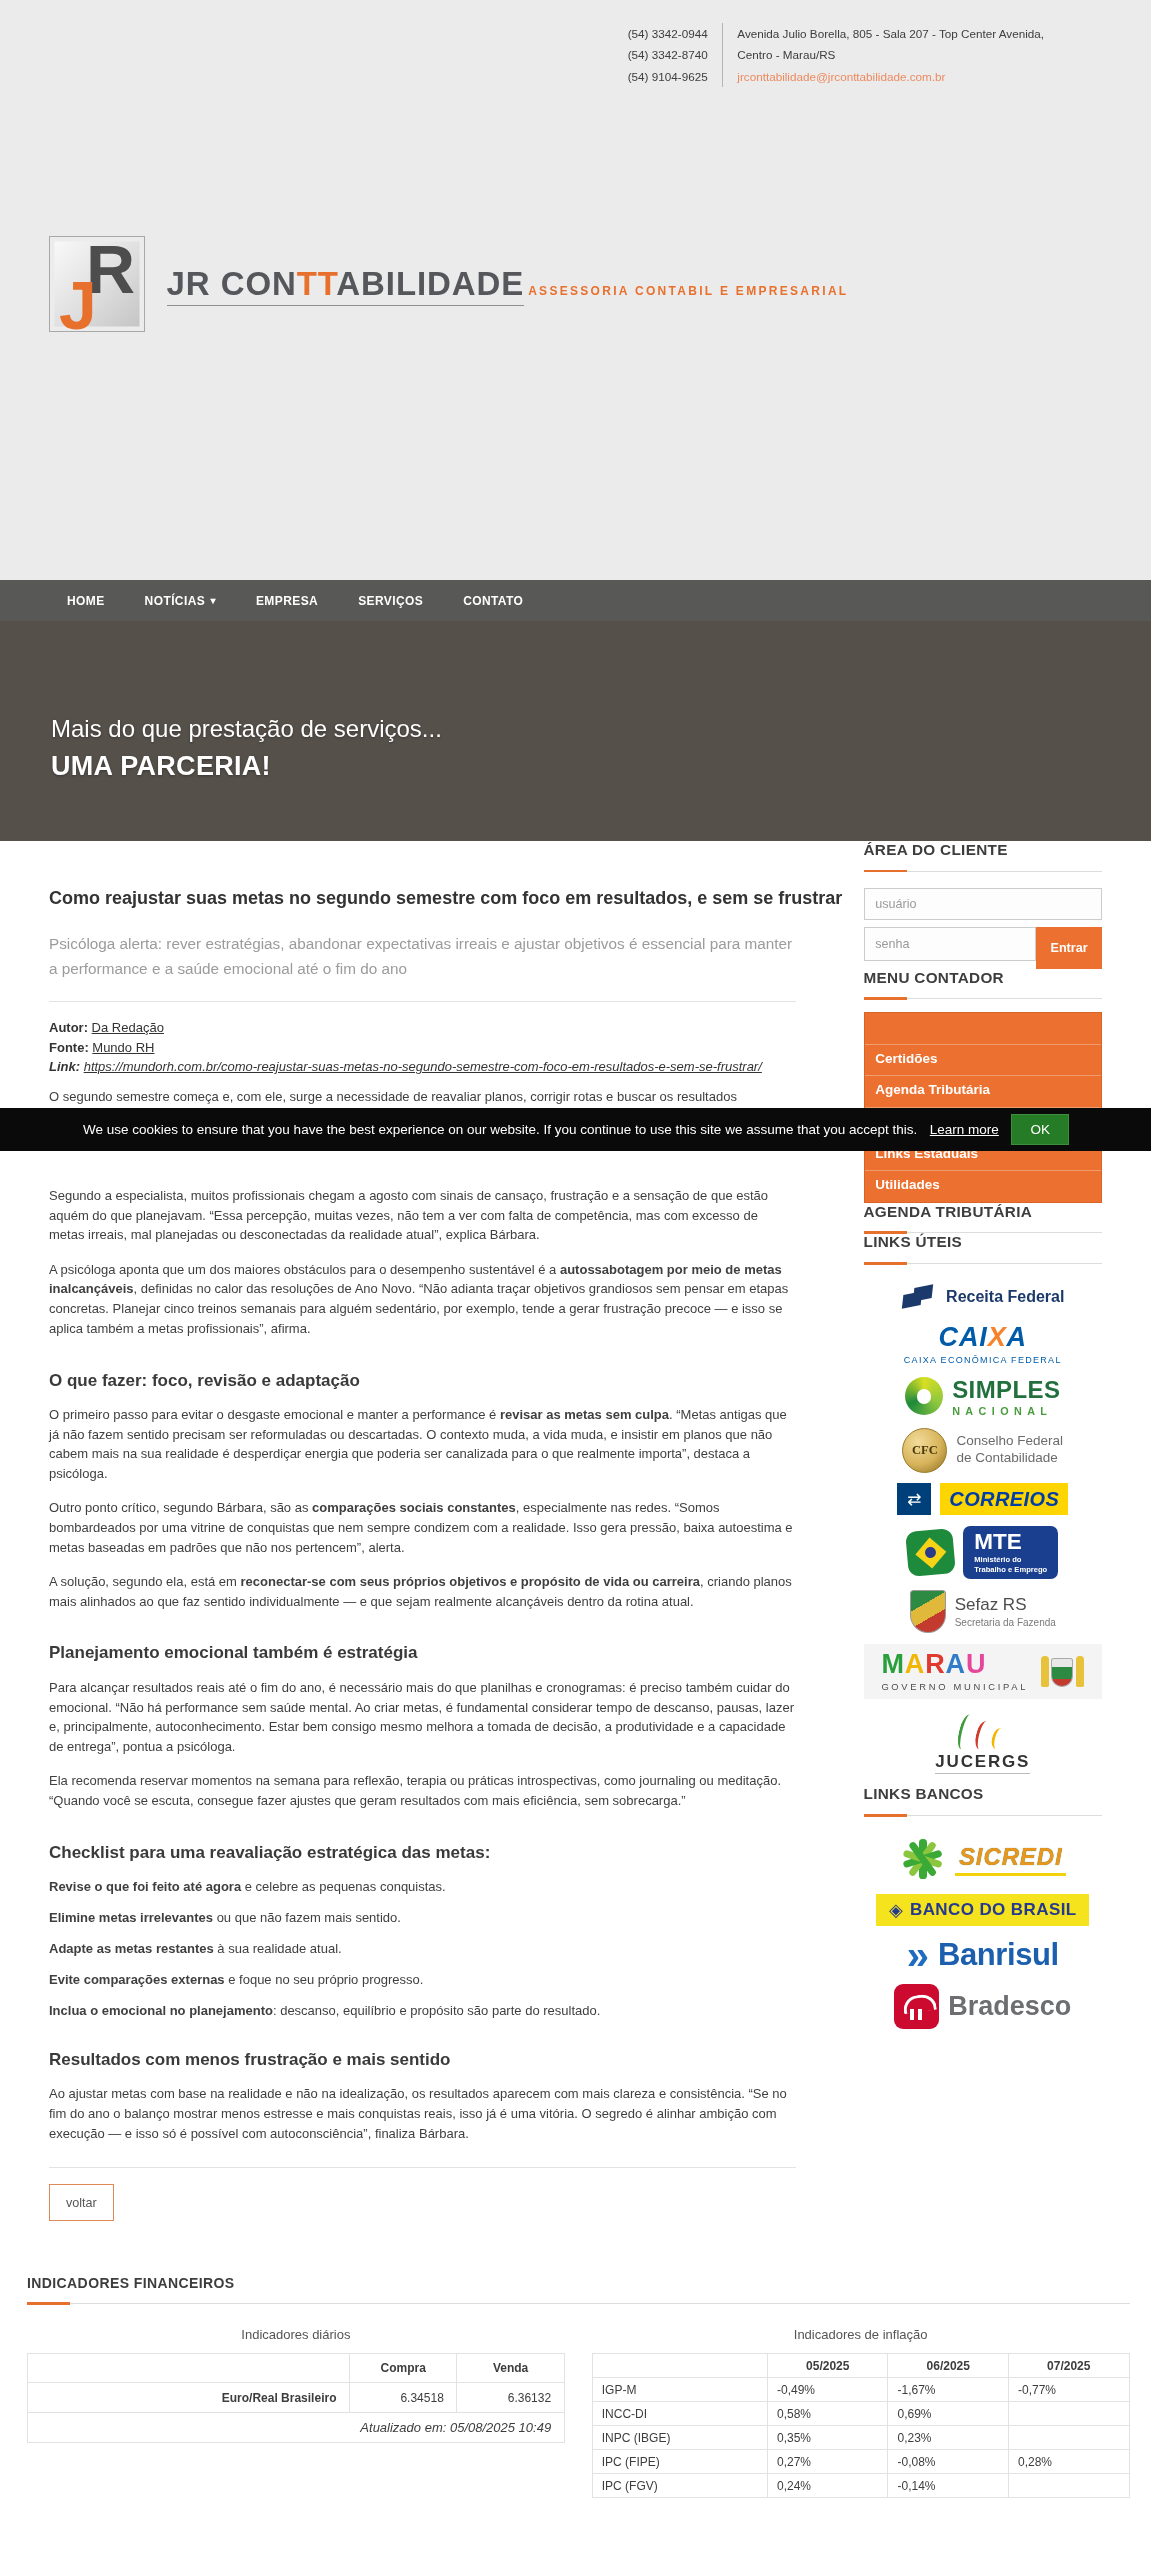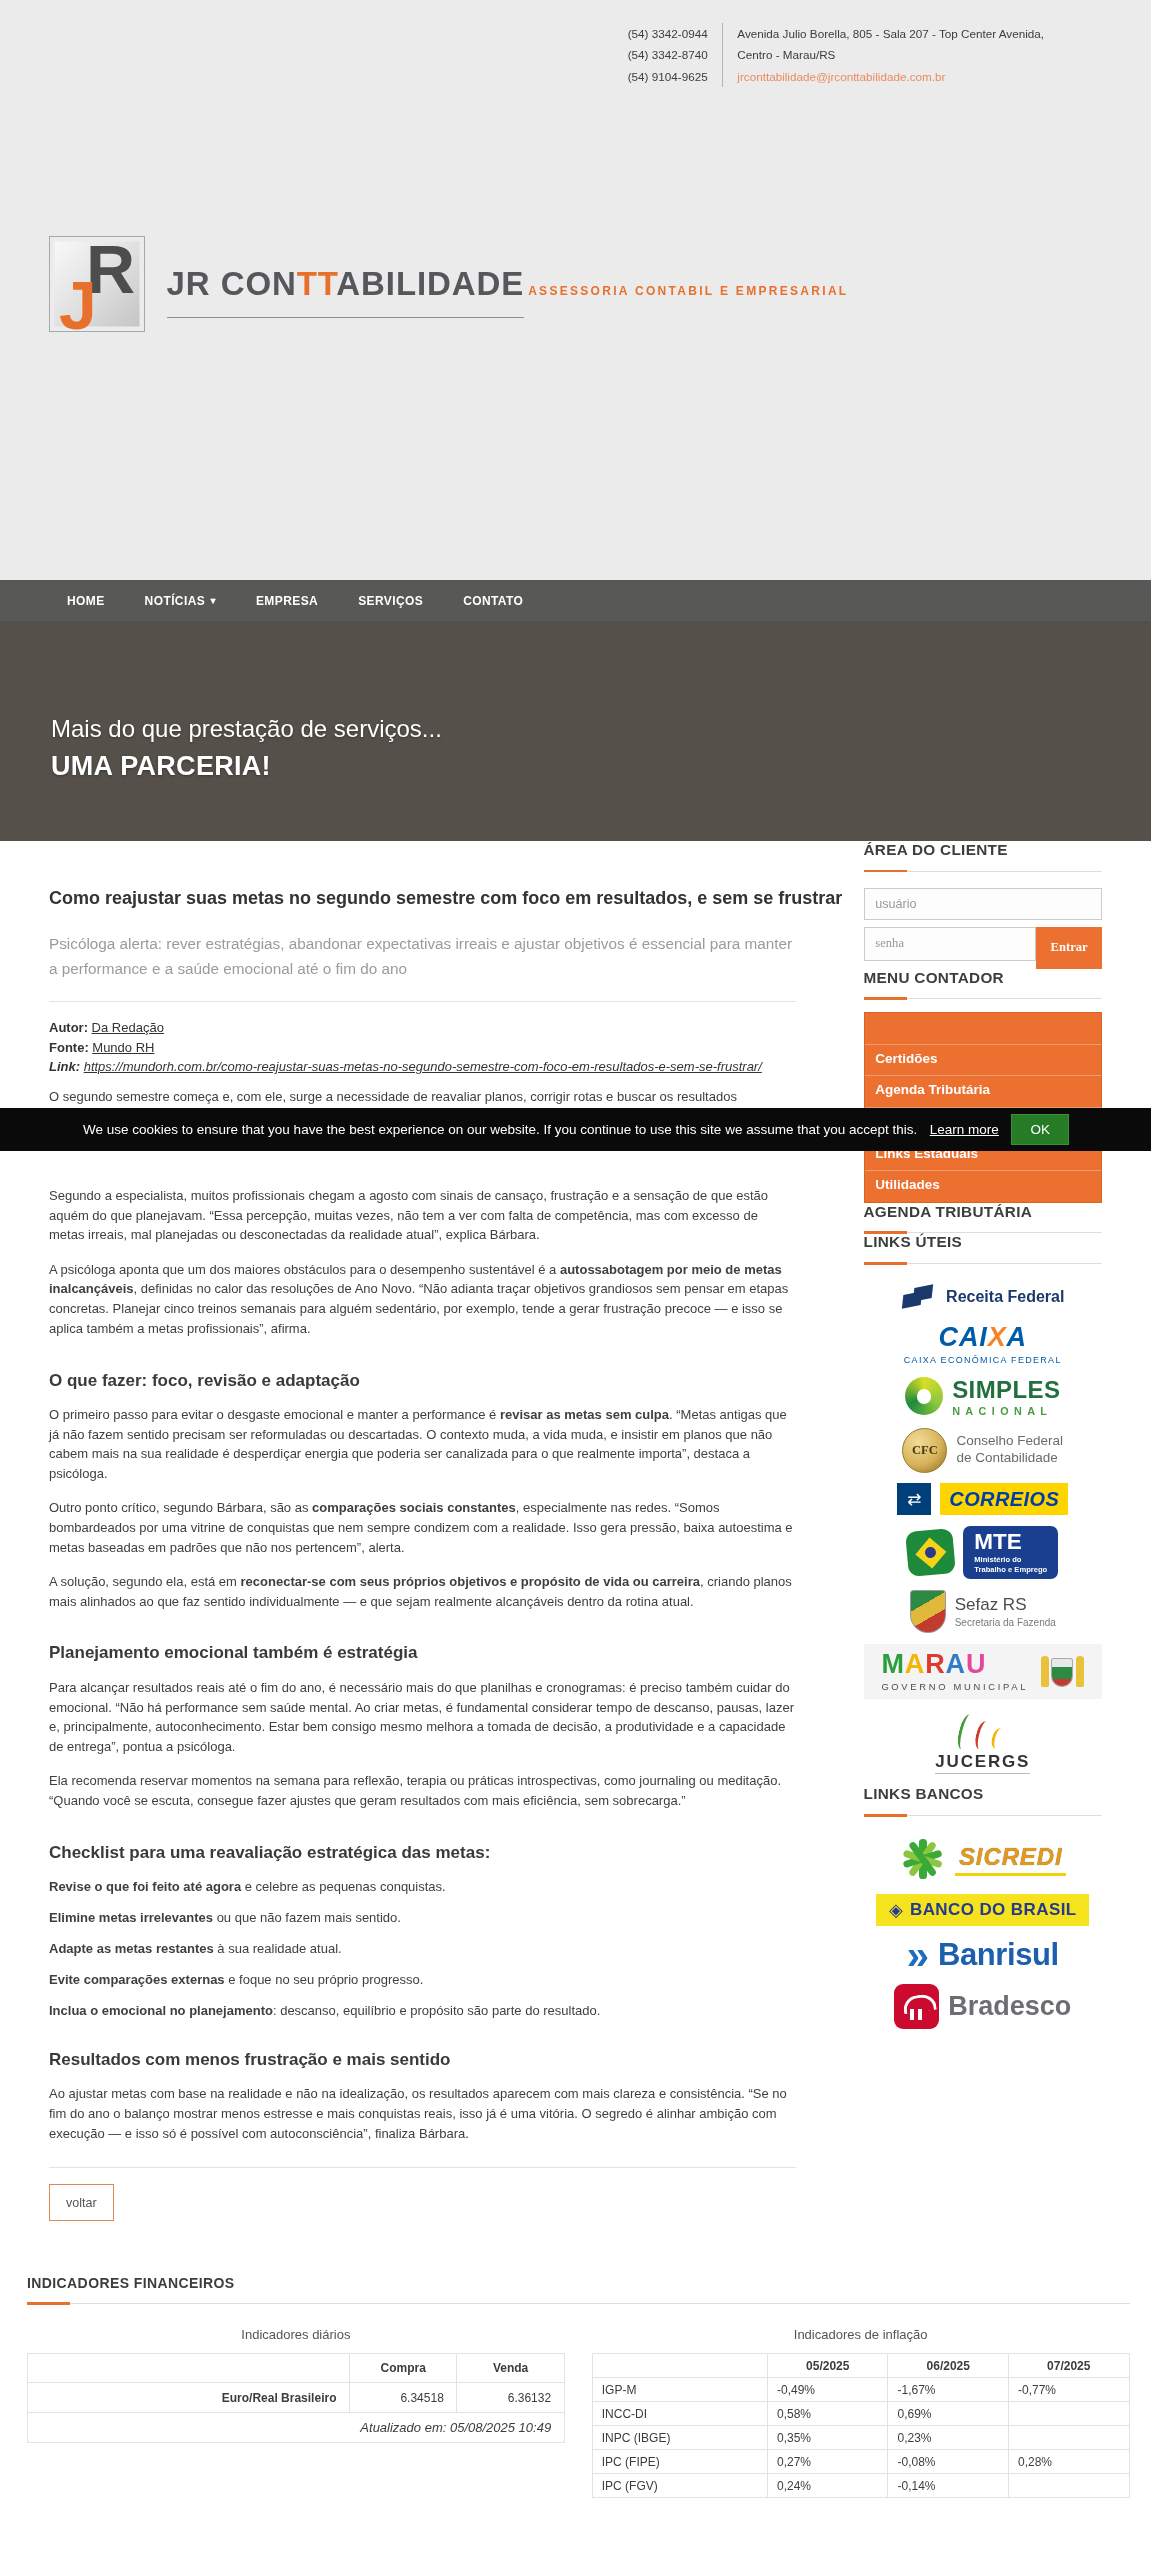--- a/index.html
+++ b/index.html
@@ -14,21 +14,21 @@
   .contact .vsep{width:0.9px;background:#b5b5b5;}
   .contact .addr{line-height:1.8;max-width:324px;}
   .contact .email{color:#ed8a5f;text-decoration:none;display:block;}
 
   .logo-row{position:absolute;left:49px;top:236px;display:flex;align-items:center;gap:21.6px;text-decoration:none;}
   .logo-mark{width:94px;height:94px;background:linear-gradient(135deg,#fbfbfb 0%,#dedede 55%,#c2c2c2 100%);
              border:0.9px solid #a8a8a8;box-shadow:inset 0 0 0 4.5px #ececec;position:relative;flex:0 0 auto;}
   .logo-mark .lr{position:absolute;right:9px;top:-7.2px;font-size:68px;font-weight:bold;color:#4d4d4d;}
   .logo-mark .lj{position:absolute;left:9px;bottom:-12.6px;font-size:68px;font-weight:bold;color:#e8702d;}
   .wordmark .name{font-size:33px;font-weight:bold;color:#56575b;letter-spacing:0.9px;
-                  border-bottom:1.8px solid #8f8f8f;padding-bottom:15px;white-space:nowrap;}
+                  border-bottom:1.8px solid #8f8f8f;padding-bottom:3px;white-space:nowrap;}
   .wordmark .hl{color:#e8702d;}
   .wordmark .tagline{color:#e8702d;font-weight:bold;font-size:12px;letter-spacing:2.3px;text-align:center;margin-top:4.5px;}
 
   
   nav{height:41px;background:#585856;display:flex;align-items:center;padding-left:67px;gap:40px;}
   nav a{color:#fff;font-weight:bold;font-size:12px;letter-spacing:0.4px;text-decoration:none;display:flex;align-items:center;gap:5.4px;}
   nav .caret{font-size:10px;}
 
   
   .hero{height:220px;position:relative;overflow:hidden;background:#55504a;}
@@ -70,21 +70,21 @@
               font-size:12.6px;padding:10.8px 16px;margin-top:16px;font-family:inherit;}
 
   
   .sidebar h3{font-size:15.3px;font-weight:bold;color:#3d3d3d;margin:0;letter-spacing:0.3px;}
   .rule{border-bottom:0.9px solid #ddd;height:3.6px;position:relative;margin-top:8px;}
   .rule::before{content:"";position:absolute;left:0;bottom:-1.8px;width:43px;height:2.7px;background:#e8702d;}
   .s1{margin-top:49px;}.s2{margin-top:58px;}.s3{margin-top:50px;}.s4{margin-top:67px;}.s5{margin-top:38px;}
   .input{width:100%;height:32px;border:0.9px solid #ccc;background:#fdfdfd;padding:0 10.8px;font-size:12.6px;
          color:#666;box-sizing:border-box;font-family:inherit;margin-top:16px;}
   .input::placeholder{color:#9a9a9a;}
-  .senha-row{display:flex;margin-top:7.2px;font-family:Liberation Serif, serif;}
+  .senha-row{display:flex;margin-top:7.2px;}
   .senha-row .input{margin-top:0;flex:1;height:34px;}
   .btn-entrar{background:#ec7030;color:#fff;border:none;font-weight:bold;font-size:12.6px;
               padding:0 14.4px;height:42px;font-family:inherit;}
   ul.menu{list-style:none;margin:12.6px 0 0;padding:0;border:0.9px solid #d86426;}
   ul.menu li{background:#ec7030;color:#fff;font-weight:bold;font-size:13.5px;padding:6.3px 10.8px;
              border-bottom:0.9px solid #f09a6e;min-height:18px;}
   ul.menu li:last-child{border-bottom:none;}
 
   .logoitem{display:flex;align-items:center;justify-content:center;gap:9px;margin:10.8px 0;text-decoration:none;}
   .logoitem.first{margin-top:20px;}

